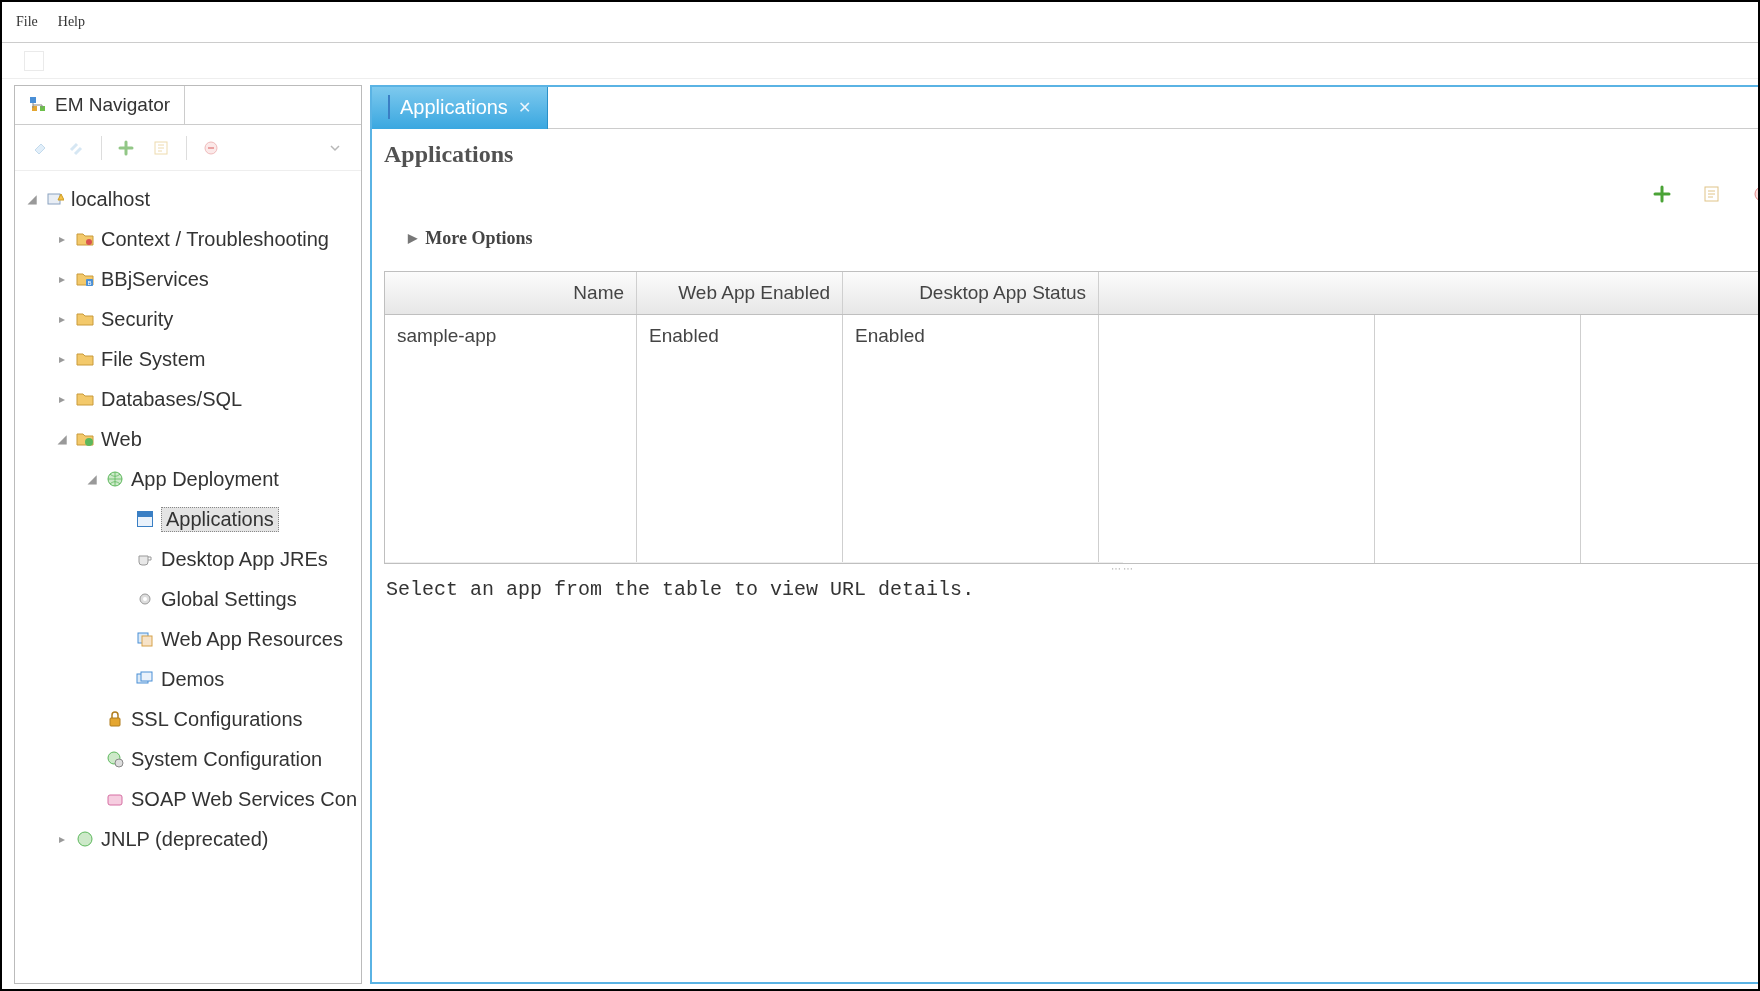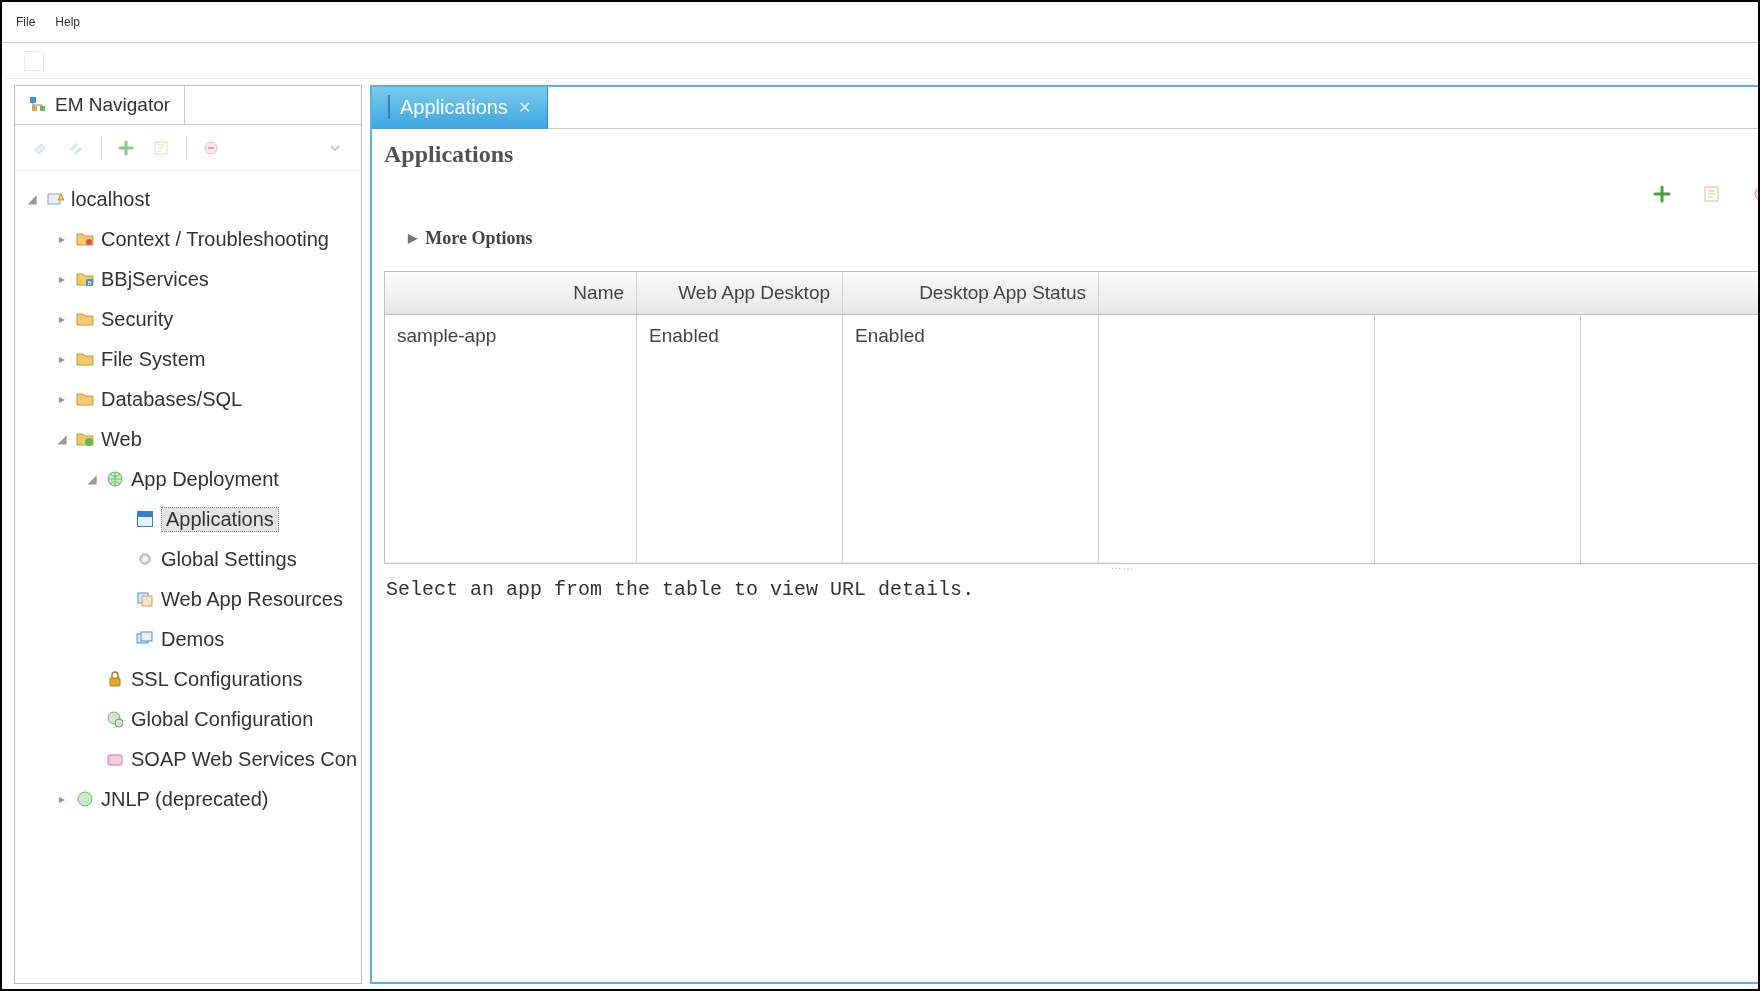--- a/index.html
+++ b/index.html
@@ -1,17 +1,17 @@
 <!DOCTYPE html>
 <html><head>
 <meta charset="utf-8">
 <style>
 * { box-sizing: border-box; margin: 0; padding: 0; }
 body { font-family: "Segoe UI", Arial, sans-serif; font-size: 16px; background: #fff; color: #333; overflow: hidden; width: 1760px; height: 991px; border: 2px solid #000; }
-.menubar { display: flex; gap: 20px; padding: 20px 14px; border-bottom: 1px solid #ccc; height: 40px; align-items: center; font-size: 12px; }
+.menubar { display: flex; gap: 20px; padding: 20px 14px; border-bottom: 1px solid #ccc; height: 40px; align-items: center; font-size: 14px; font-family: Liberation Serif, serif; }
 .menubar span { cursor: default; }
 .toolbar-top { height: 36px; display: flex; align-items: center; padding-left: 22px; border-bottom: 1px solid #eee; }
 .tb-placeholder { width: 20px; height: 20px; opacity: 0.3; border: 1px solid #bbb; }
 .content { display: flex; height: calc(100% - 76px); }
 .nav-panel { width: 389px; border: 1px solid #bbb; margin: 6px 4px 6px 12px; display: flex; flex-direction: column; }
 .nav-header { display: flex; border-bottom: 1px solid #ccc; }
 .nav-tab { display: flex; align-items: center; gap: 8px; padding: 8px 14px; border-right: 1px solid #ccc; font-size: 19px; background: #fff; }
 .nav-tab .icon { width: 18px; height: 18px; }
 .nav-filter { flex: 1; }
 .nav-toolbar { display: flex; align-items: center; gap: 12px; padding: 6px 14px; border-bottom: 1px solid #eee; height: 46px; }
@@ -202,20 +202,30 @@
       <div class="tree-row ind3 selected">
         <span class="tree-twist"></span>
         <span class="tree-icon">
             <span class="ic-app"></span>
           </span>
         <span class="tree-label">Applications</span>
       </div>
       <div class="tree-row ind3">
         <span class="tree-twist"></span>
         <span class="tree-icon">
+            <svg width="18" height="16" viewBox="0 0 18 16">
+              <path d="M3 5h9v6a3 3 0 0 1-3 3H6a3 3 0 0 1-3-3z" fill="#e8e8e8" stroke="#999"></path>
+              <path d="M12 6h3v3h-3" fill="none" stroke="#999"></path>
+            </svg>
+          </span>
+        <span class="tree-label">Desktop App JREs</span>
+      </div>
+      <div class="tree-row ind3">
+        <span class="tree-twist"></span>
+        <span class="tree-icon">
             <svg width="18" height="18" viewBox="0 0 18 18">
               <circle cx="9" cy="9" r="5" fill="#ddd" stroke="#999"></circle>
               <circle cx="9" cy="9" r="2" fill="#fff"></circle>
             </svg>
           </span>
         <span class="tree-label">Global Settings</span>
       </div>
       <div class="tree-row ind3">
         <span class="tree-twist"></span>
         <span class="tree-icon">
@@ -247,21 +257,21 @@
         <span class="tree-label">SSL Configurations</span>
       </div>
       <div class="tree-row ind2">
         <span class="tree-twist"></span>
         <span class="tree-icon">
             <svg width="18" height="18" viewBox="0 0 18 18">
               <circle cx="8" cy="8" r="6" fill="#cde9c9" stroke="#5cb85c"></circle>
               <circle cx="13" cy="13" r="4" fill="#ddd" stroke="#888"></circle>
             </svg>
           </span>
-        <span class="tree-label">Global Configuration</span>
+        <span class="tree-label">System Configuration</span>
       </div>
       <div class="tree-row ind2">
         <span class="tree-twist"></span>
         <span class="tree-icon">
             <svg width="18" height="16" viewBox="0 0 18 16">
               <rect x="2" y="4" width="14" height="10" rx="2" fill="#f6cde0" stroke="#d66fa3"></rect>
             </svg>
           </span>
         <span class="tree-label">SOAP Web Services Con</span>
       </div>
@@ -321,21 +331,21 @@
       </div>
 
       <div class="more-row">
         <span class="tw">▶</span>
         <span>More Options</span>
       </div>
 
       <div class="table">
         <div class="thead">
           <div class="th col-name">Name</div>
-          <div class="th col-web">Web App Desktop</div>
+          <div class="th col-web">Web App Enabled</div>
           <div class="th col-desk">Desktop App Status</div>
           <div class="th col-rest"></div>
         </div>
         <div class="tbody">
           <div class="tr">
             <div class="td col-name">sample-app</div>
             <div class="td col-web">Enabled</div>
             <div class="td col-desk">Enabled</div>
             <div class="td col-rest"></div>
           </div>

